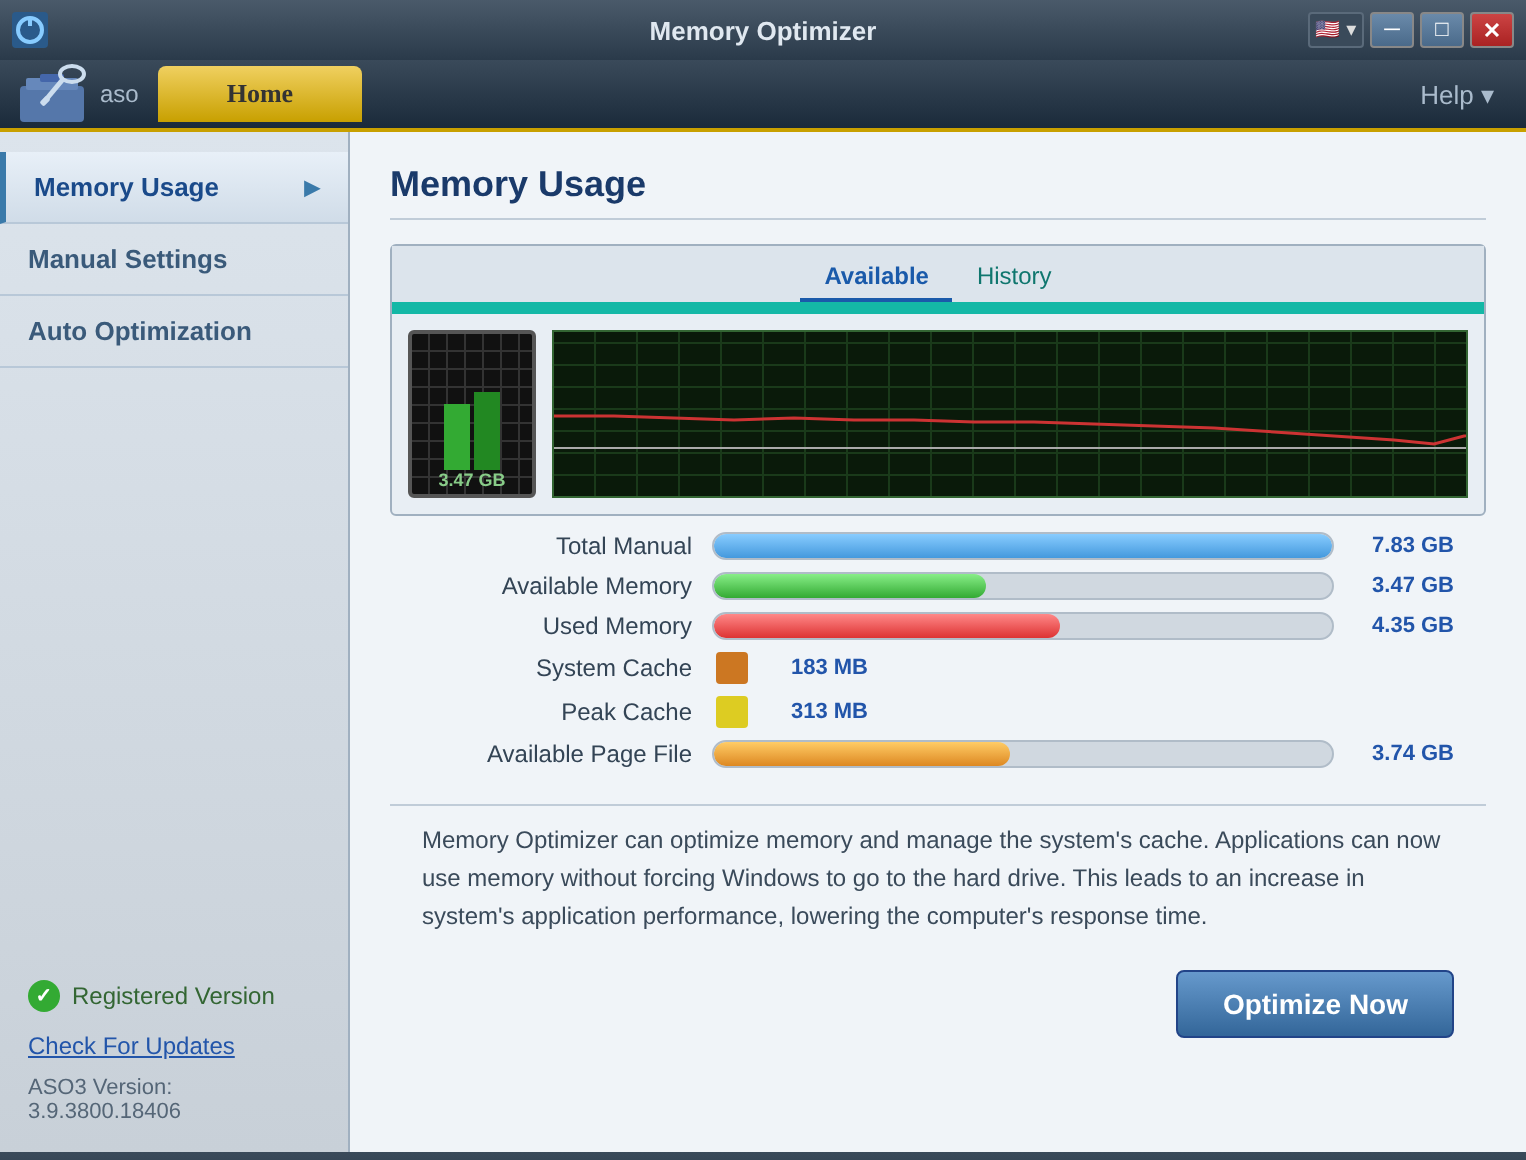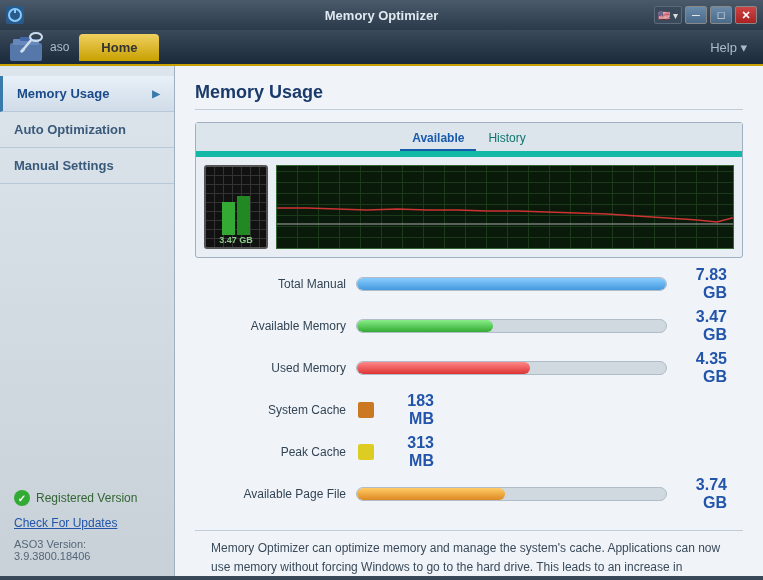--- a/index.html
+++ b/index.html
@@ -22,21 +22,21 @@
 
     
     .menu-bar {
       background: linear-gradient(to bottom, #3a4a5a, #1a2a3a);
       height: 36px; display: flex; align-items: center; padding: 0 8px;
       border-bottom: 2px solid #c8a000;
     }
     .app-logo { display: flex; align-items: center; gap: 6px; }
     .logo-text { color: #aabbcc; font-size: 12px; font-weight: normal; }
     .menu-tabs { display: flex; align-items: center; margin-left: 10px; }
-    .menu-tab { padding: 6px 22px; cursor: pointer; font-size: 13px; border-radius: 4px 4px 0 0; }
+    .menu-tab { padding: 6px 34px; cursor: pointer; font-size: 13px; border-radius: 4px 4px 0 0; font-family: Liberation Serif, serif; }
     .menu-tab.active { background: linear-gradient(to bottom, #f0d060, #c8a000); color: #333; font-weight: bold; }
     .help-btn { margin-left: auto; color: #aabbcc; font-size: 13px; cursor: pointer; padding: 4px 8px; }
 
     
     .main-container { display: flex; height: 510px; background: #c8d0d8; }
 
     
     .sidebar {
       width: 175px; background: linear-gradient(to bottom, #dce4ec, #c8d0d8);
       border-right: 1px solid #a0b0c0; padding-top: 10px; display: flex; flex-direction: column;
@@ -89,21 +89,21 @@
     .stats-section { padding: 8px 16px 8px; }
     .stat-row { display: flex; align-items: center; margin-bottom: 6px; }
     .stat-label { width: 145px; text-align: right; font-size: 12px; color: #334455; padding-right: 10px; }
     .stat-bar-container { flex: 1; height: 14px; background: #d0d8e0; border-radius: 7px; overflow: hidden; border: 1px solid #b0bcc8; }
     .stat-bar { height: 100%; border-radius: 7px; }
     .bar-blue { background: linear-gradient(to bottom, #88ccff, #4499dd); }
     .bar-green { background: linear-gradient(to bottom, #88ee88, #33aa33); }
     .bar-red { background: linear-gradient(to bottom, #ff8888, #dd3333); }
     .bar-orange-small { width: 16px; height: 16px; background: #cc7722; border-radius: 2px; display: inline-block; margin-left: 2px; }
     .bar-yellow-small { width: 16px; height: 16px; background: #ddcc22; border-radius: 2px; display: inline-block; margin-left: 2px; }
-    .stat-value { width: 60px; text-align: right; font-size: 16px; color: #2255aa; font-weight: bold; padding-left: 8px; }
+    .stat-value { width: 60px; text-align: right; font-size: 11px; color: #2255aa; font-weight: bold; padding-left: 8px; }
     .bar-orange { background: linear-gradient(to bottom, #ffcc66, #dd8822); }
 
     
     .description { font-size: 12px; color: #3a4a5a; line-height: 1.6; padding: 8px 16px; border-top: 1px solid #c0ccd8; margin-top: 4px; }
 
     
     .optimize-row { display: flex; justify-content: flex-end; padding: 8px 16px; }
     .optimize-btn {
       background: linear-gradient(to bottom, #6699cc, #336699);
       color: #fff; font-size: 14px; font-weight: bold;
@@ -165,24 +165,24 @@
 </div>
 
 <div class="main-container">
 
   <div class="sidebar">
     <div class="sidebar-item active">
       <span>Memory Usage</span>
       <span class="sidebar-arrow">▶</span>
     </div>
     <div class="sidebar-item inactive">
+      <span>Manual Settings</span>
+    </div>
+    <div class="sidebar-item inactive">
       <span>Auto Optimization</span>
-    </div>
-    <div class="sidebar-item inactive">
-      <span>Manual Settings</span>
     </div>
     <div class="sidebar-spacer"></div>
     <div class="sidebar-bottom">
       <div class="registered">
         <div class="green-check">✓</div>
         <span>Registered Version</span>
       </div>
       <div class="check-updates">Check For Updates</div>
       <div class="version-text">ASO3 Version: 3.9.3800.18406</div>
     </div>

